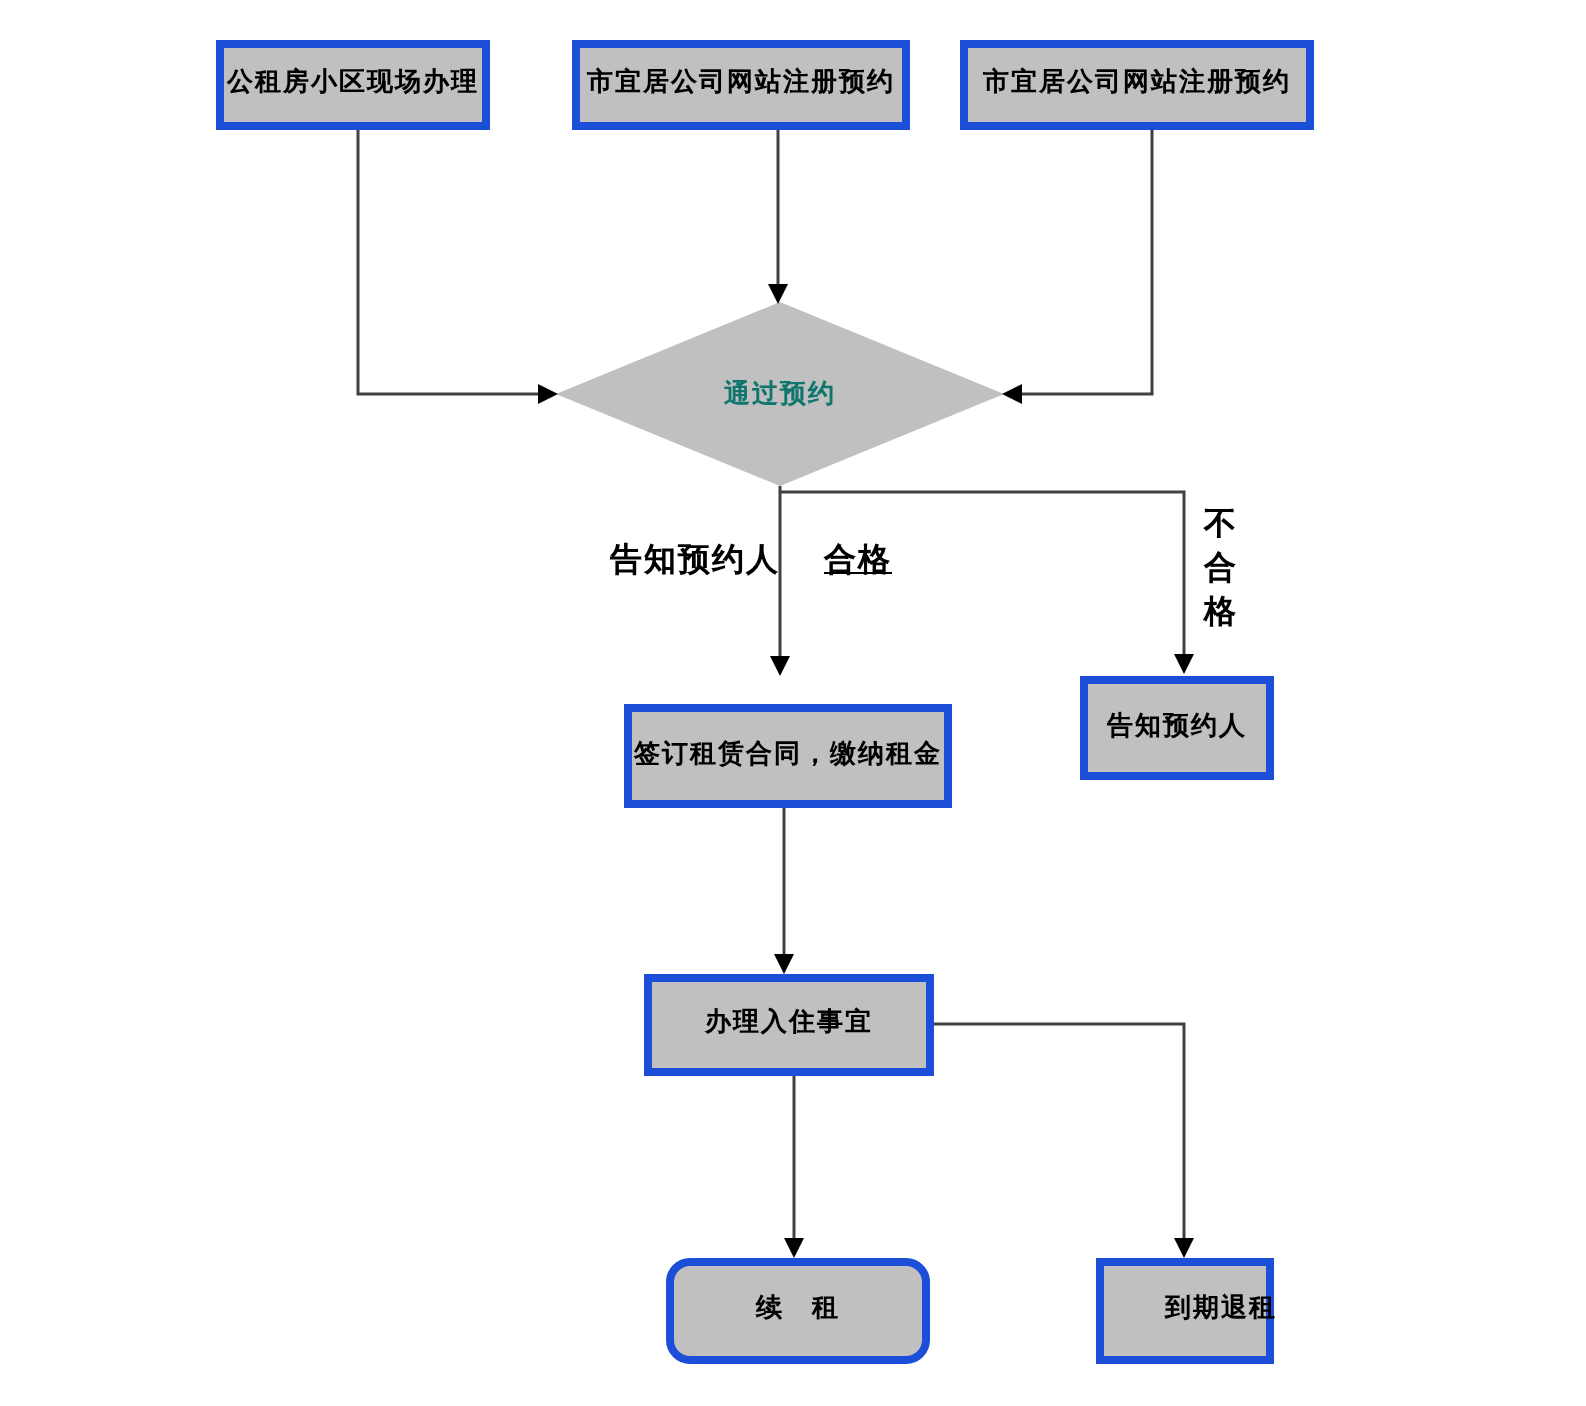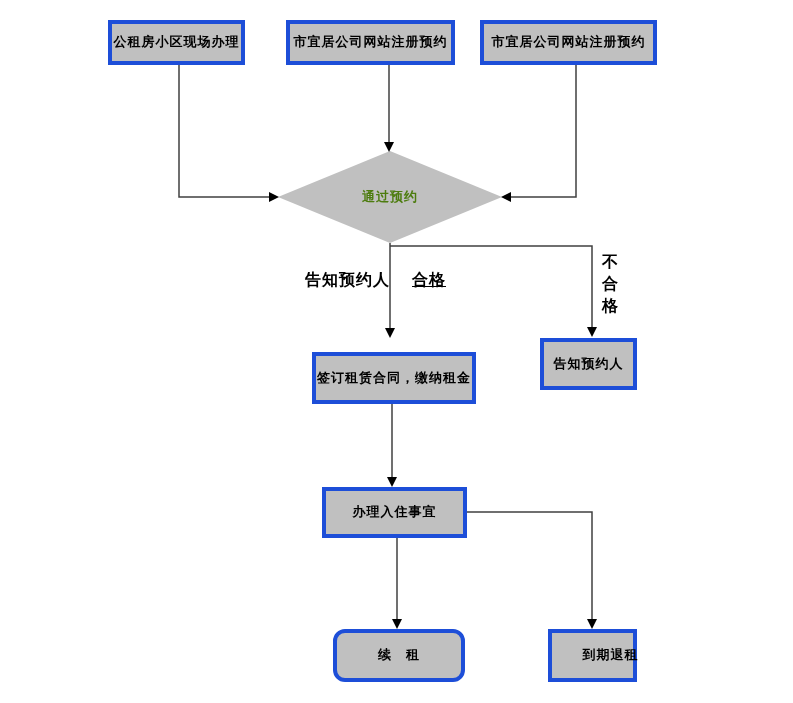--- a/index.html
+++ b/index.html
@@ -42,21 +42,21 @@
     position: absolute;
     left: 278px;
     top: 151px;
     width: 224px;
     height: 92px;
     display: flex;
     align-items: center;
     justify-content: center;
     font-size: 13px;
     font-weight: bold;
-    color: #4d7c0f;
+    color: #0f766e;
     letter-spacing: 1px;
   }
   .edge-label {
     position: absolute;
     font-size: 16px;
     font-weight: bold;
     color: #000000;
     letter-spacing: 1px;
     white-space: nowrap;
   }

